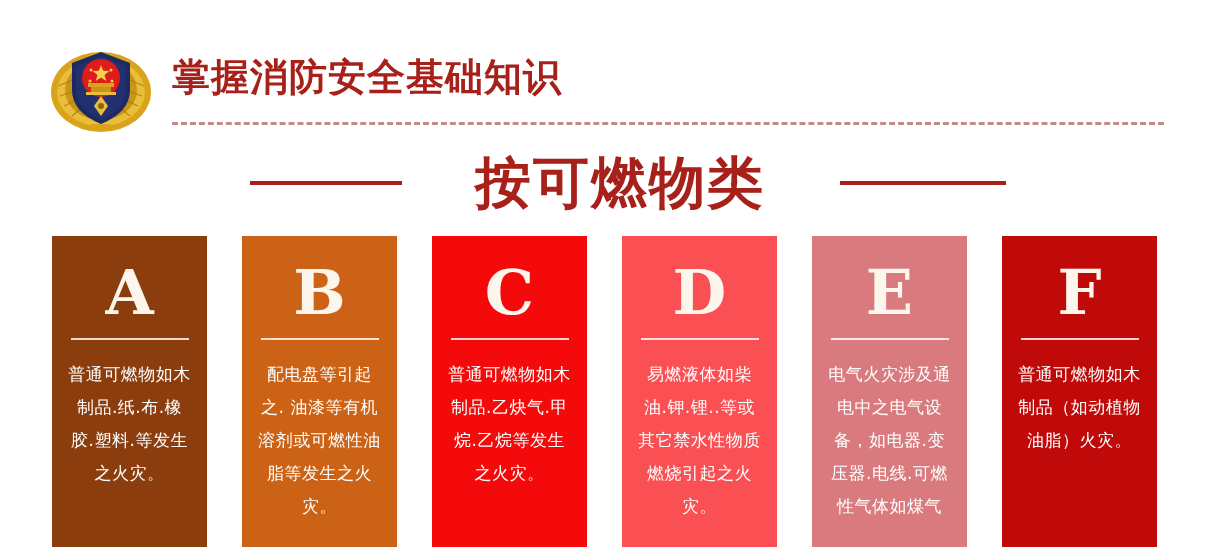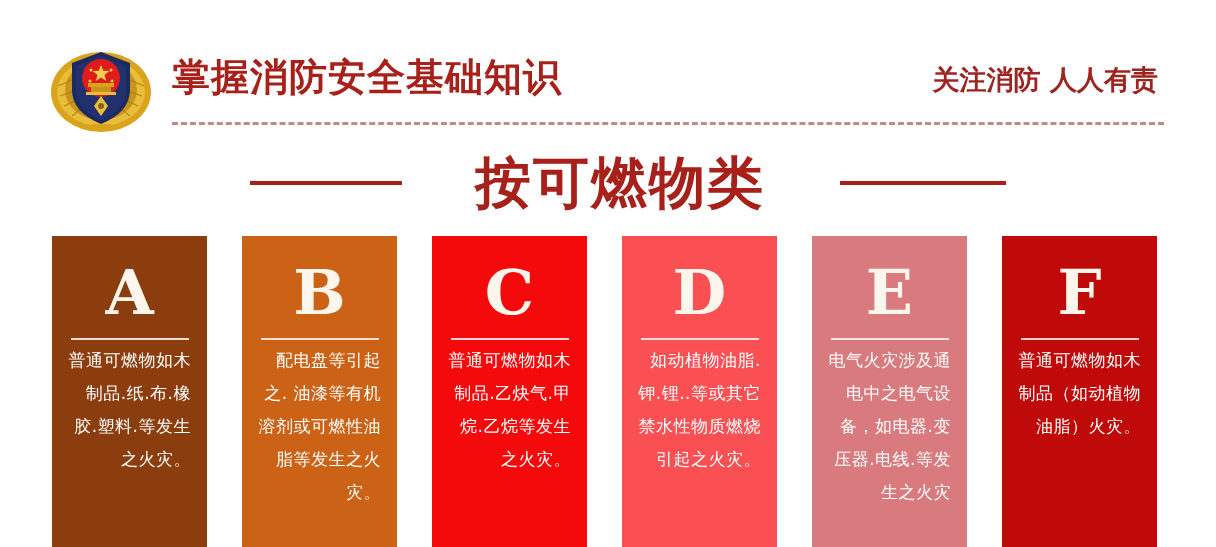--- a/index.html
+++ b/index.html
@@ -126,26 +126,26 @@
     color: #FDF6EC;
   }
   .card-rule {
     margin: 10px auto 0 auto;
     width: 118px;
     height: 2px;
     background: rgba(255,255,255,0.82);
   }
   .card-desc {
     margin: 0;
-    padding: 4px 16px 0 16px;
+    padding: 18px 16px 0 16px;
     font-family: "DejaVu Sans", "Liberation Sans", sans-serif;
     font-size: 17px;
     line-height: 33px;
     color: #FFFFFF;
-    text-align: right;
+    text-align: center;
     letter-spacing: 0.5px;
     word-break: break-all;
   }
 </style>
 </head>
 <body>
 
 <div class="poster">
 
   <div class="header">
@@ -184,21 +184,20 @@
 
         <path d="M53 60 L60 70 L53 80 L46 70 Z" fill="#E9BE3A"></path>
         <circle cx="53" cy="70" r="3" fill="#8A6410"></circle>
 
         <rect x="43" y="88" width="20" height="5" rx="1" fill="#D9A41C"></rect>
       </svg>
     </div>
 
     <div class="header-title">掌握消防安全基础知识</div>
 
-    <div class="header-slogan">关注消防 人人有责</div>
 
     <div class="header-rule"></div>
   </div>
 
   <div class="section-title-row">
     <div class="title-rule left"></div>
     <div class="section-title">按可燃物类</div>
     <div class="title-rule right"></div>
   </div>
 
@@ -218,27 +217,27 @@
 
     <div class="card" style="left:432px; background:#F40A0A;">
       <div class="card-letter">C</div>
       <div class="card-rule"></div>
       <div class="card-desc">普通可燃物如木制品.乙炔气.甲烷.乙烷等发生之火灾。</div>
     </div>
 
     <div class="card" style="left:622px; background:#FA4F53;">
       <div class="card-letter">D</div>
       <div class="card-rule"></div>
-      <div class="card-desc">如动植物油脂.钾.锂..等或其它禁水性物质燃烧引起之火灾。</div>
+      <div class="card-desc">易燃液体如柴油.钾.锂..等或其它禁水性物质燃烧引起之火灾。</div>
     </div>
 
     <div class="card" style="left:812px; background:#D97B7E;">
       <div class="card-letter">E</div>
       <div class="card-rule"></div>
-      <div class="card-desc">电气火灾涉及通电中之电气设备，如电器.变压器.电线.等发生之火灾</div>
+      <div class="card-desc">电气火灾涉及通电中之电气设备，如电器.变压器.电线.可燃性气体如煤气</div>
     </div>
 
     <div class="card" style="left:1002px; background:#C00A0A;">
       <div class="card-letter">F</div>
       <div class="card-rule"></div>
       <div class="card-desc">普通可燃物如木制品（如动植物油脂）火灾。</div>
     </div>
 
   </div>
 </div>

